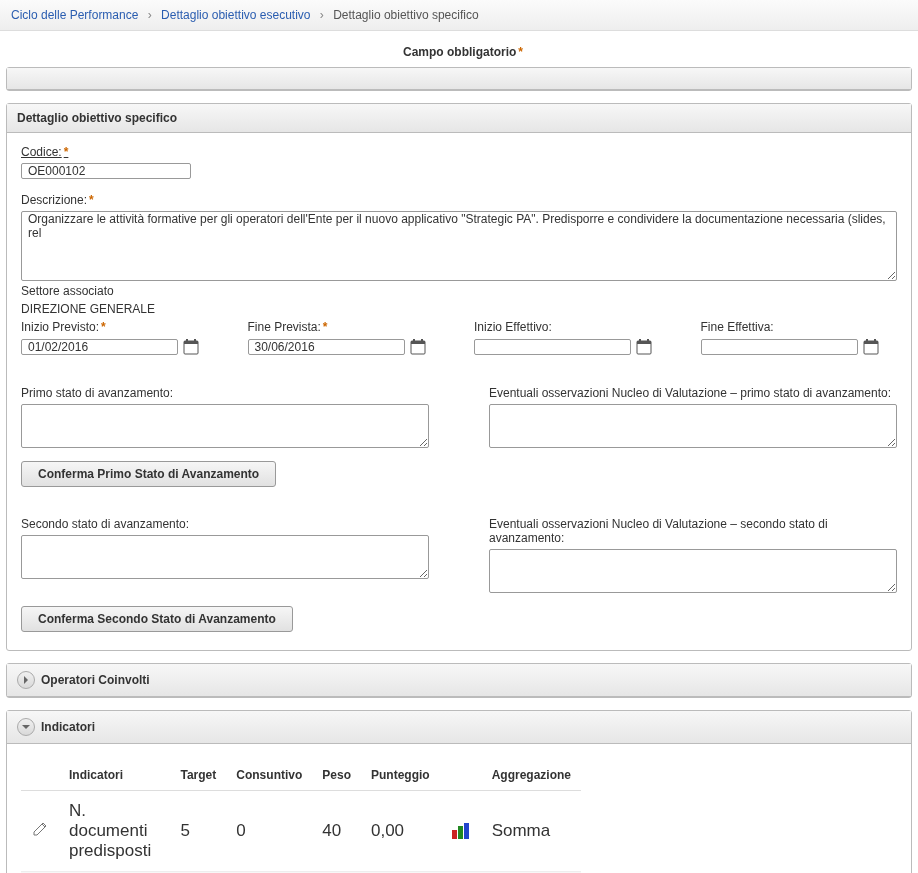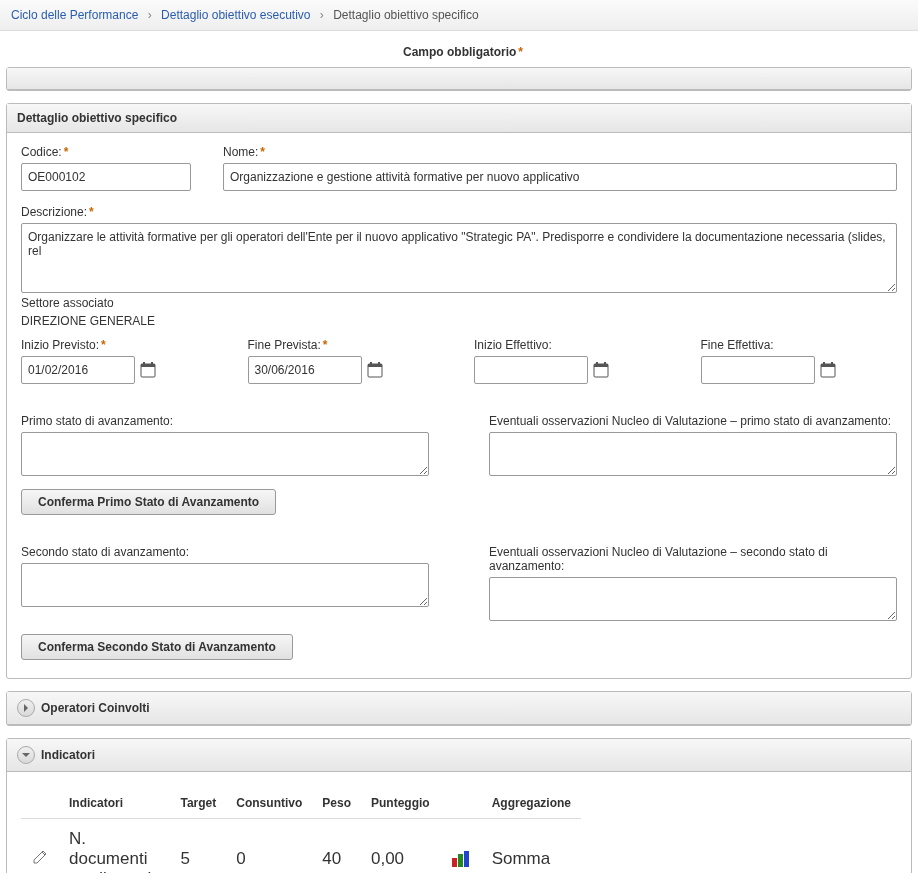--- a/index.html
+++ b/index.html
@@ -49,40 +49,41 @@
     color: #333;
     margin-bottom: 4px;
   }
 
   input[type="text"], textarea {
     font-family: Arial, Helvetica, sans-serif;
     font-size: 12px;
     color: #333;
     background: #fff;
     border: 1px solid #999;
-    padding: 6px 6px;
+    padding: 0 6px;
     border-radius: 2px;
   }
   textarea { resize: both; }
 
   .form-grid {
     display: grid;
     grid-template-columns: 180px 1fr;
     gap: 16px 22px;
     align-items: start;
+    text-decoration: underline;
   }
 
   .dates-row {
     display: grid;
     grid-template-columns: repeat(4, 1fr);
     gap: 0 30px;
-    margin-top: 10px;
+    margin-top: 4px;
   }
   .date-wrap { display: flex; align-items: center; gap: 4px; }
-  .date-wrap input { width: 114px; }
+  .date-wrap input { width: 157px; }
   .cal-icon {
     width: 18px; height: 18px;
     display: inline-flex; align-items: center; justify-content: center;
   }
 
   .two-col {
     display: grid;
     grid-template-columns: 1fr 1fr;
     gap: 12px 60px;
     margin-top: 30px;
@@ -177,26 +178,20 @@
       <span>Dettaglio obiettivo specifico</span>
     </div>
     <div class="section-body">
 
       <div class="form-grid">
         <div>
           <label class="fld-label">
             <span>Codice:</span><span class="req">*</span>
           </label>
           <input type="text" style="width: 170px;" value="OE000102">
-        </div>
-        <div>
-          <label class="fld-label">
-            <span>Nome:</span><span class="req">*</span>
-          </label>
-          <input type="text" style="width: 100%;" value="Organizzazione e gestione attività formative per nuovo applicativo">
         </div>
       </div>
 
       <div style="margin-top:14px;">
         <label class="fld-label">
           <span>Descrizione:</span><span class="req">*</span>
         </label>
         <textarea style="width: 100%; height: 70px;">Organizzare le attività formative per gli operatori dell'Ente per il nuovo applicativo "Strategic PA". Predisporre e condividere la documentazione necessaria (slides, rel</textarea>
       </div>
 

